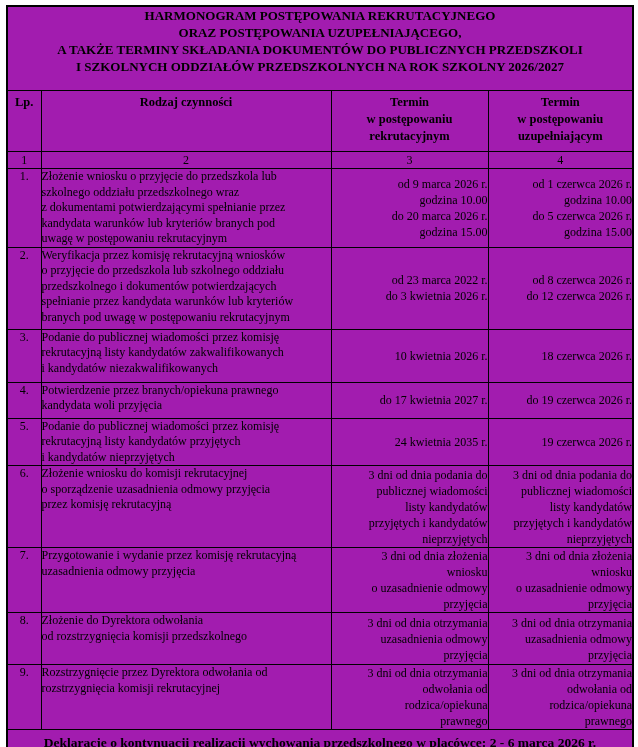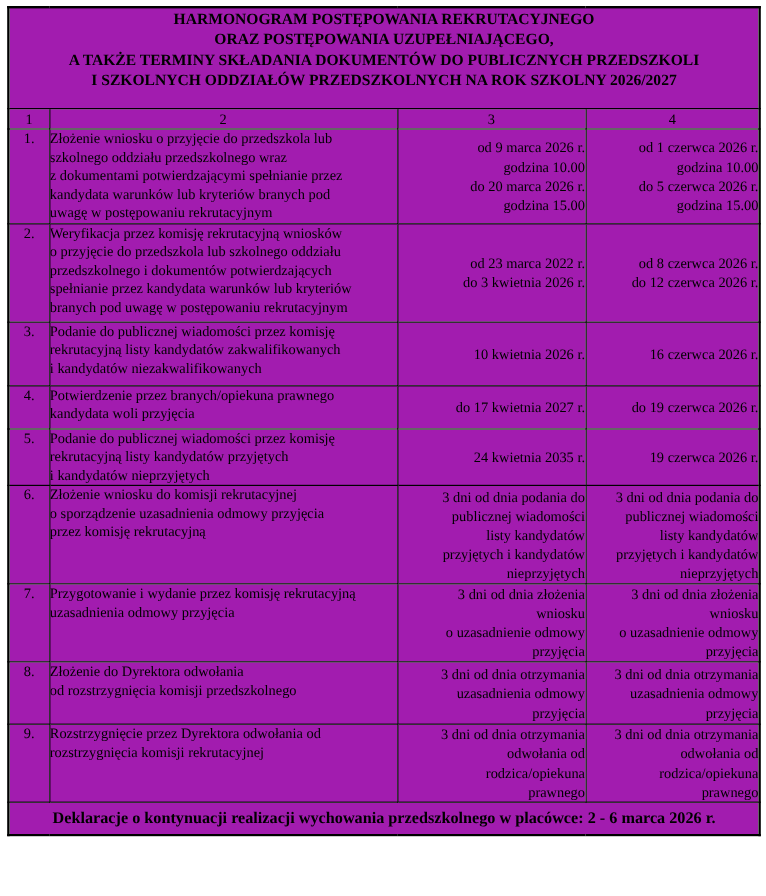--- a/index.html
+++ b/index.html
@@ -112,20 +112,30 @@
     </colgroup>
 
     <tbody>
         <tr>
       <td class="title-cell" colspan="4">HARMONOGRAM POSTĘPOWANIA REKRUTACYJNEGO
 ORAZ POSTĘPOWANIA UZUPEŁNIAJĄCEGO,
 A TAKŻE TERMINY SKŁADANIA DOKUMENTÓW DO PUBLICZNYCH PRZEDSZKOLI
 I SZKOLNYCH ODDZIAŁÓW PRZEDSZKOLNYCH NA ROK SZKOLNY 2026/2027</td>
     </tr>
 
+    <tr class="colhead">
+      <td>Lp.</td>
+      <td>Rodzaj czynności</td>
+      <td>Termin
+w postępowaniu
+rekrutacyjnym</td>
+      <td>Termin
+w postępowaniu
+uzupełniającym</td>
+    </tr>
 
     <tr class="numrow">
       <td>1</td>
       <td>2</td>
       <td>3</td>
       <td>4</td>
     </tr>
 
     <tr class="r1">
       <td class="lp">1.</td>
@@ -156,21 +166,21 @@
       <td class="term">od 8 czerwca 2026 r.
 do 12 czerwca 2026 r.</td>
     </tr>
 
     <tr class="r3">
       <td class="lp">3.</td>
       <td class="activity">Podanie do publicznej wiadomości przez komisję
 rekrutacyjną listy kandydatów zakwalifikowanych
 i kandydatów niezakwalifikowanych</td>
       <td class="term">10 kwietnia 2026 r.</td>
-      <td class="term">16 czerwca 2026 r.</td>
+      <td class="term">18 czerwca 2026 r.</td>
     </tr>
 
     <tr class="r4">
       <td class="lp">4.</td>
       <td class="activity">Potwierdzenie przez branych/opiekuna prawnego
 kandydata woli przyjęcia</td>
       <td class="term">do 17 kwietnia 2027 r.</td>
       <td class="term">do 19 czerwca 2026 r.</td>
     </tr>
 

